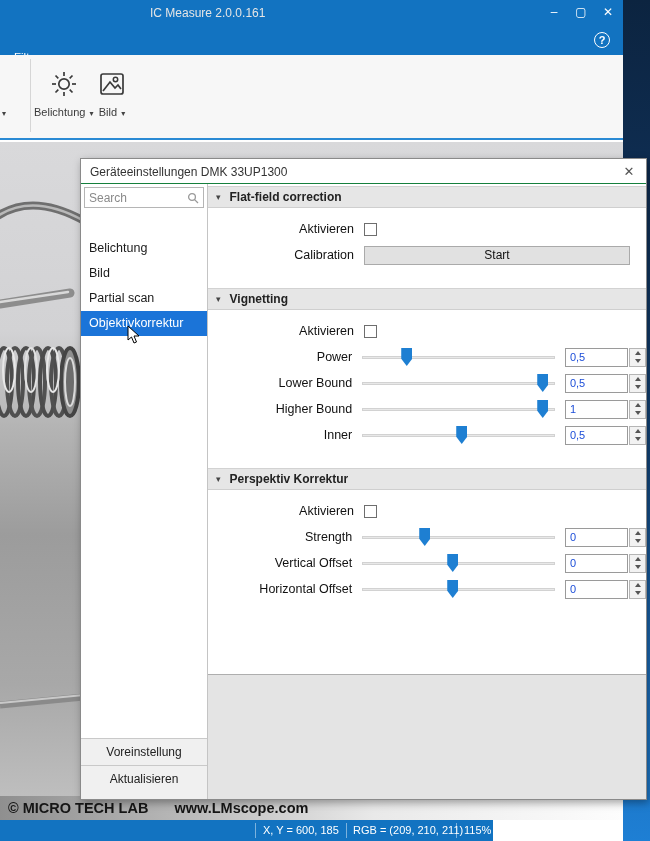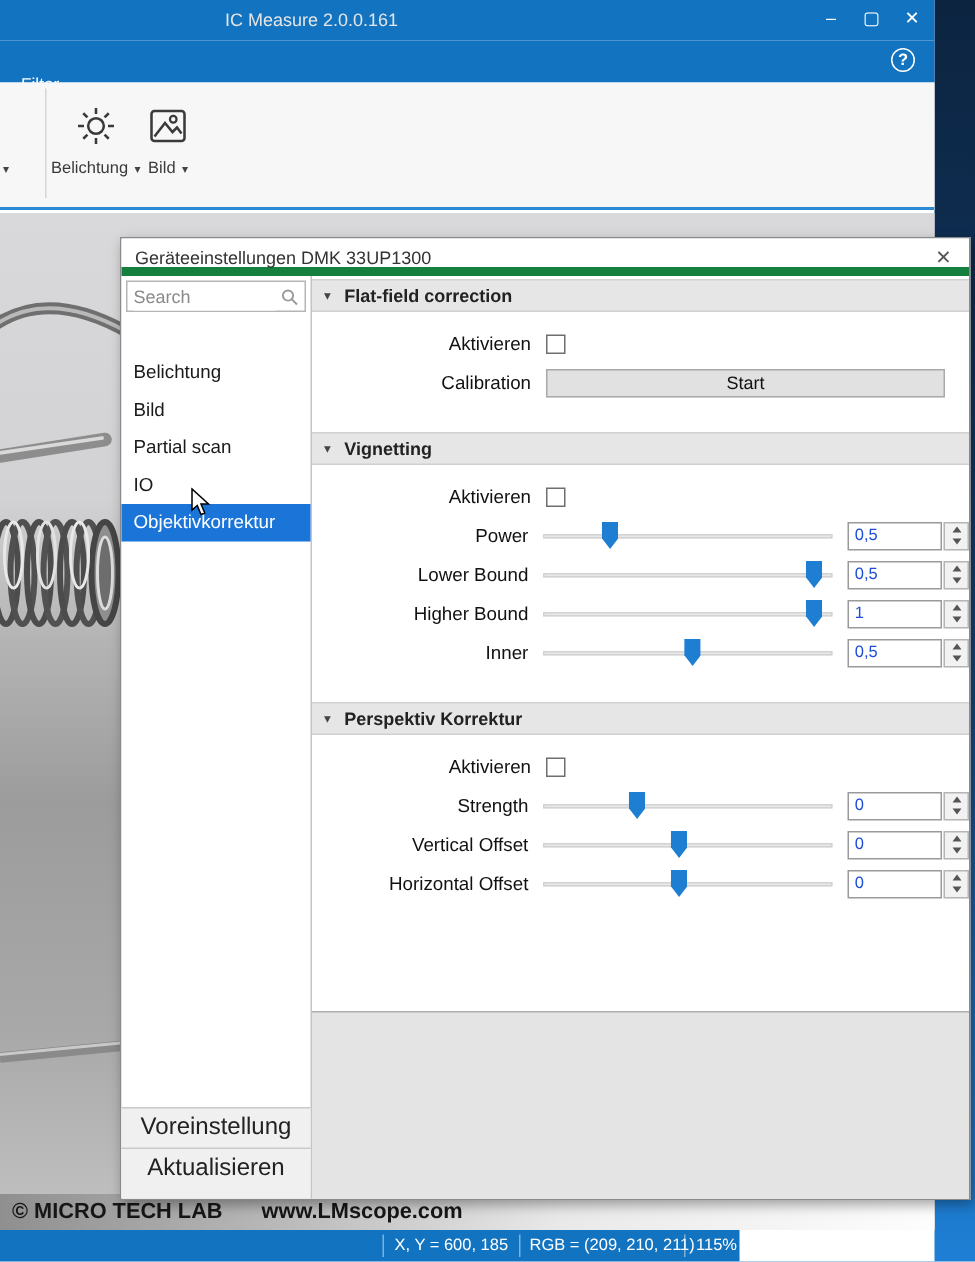--- a/index.html
+++ b/index.html
@@ -42,36 +42,36 @@
   .statusbar { position:absolute; left:0; bottom:0; width:493px; height:21px; background:#1273c1; color:#fff; font-size:11px; }
   .sb-sep { position:absolute; top:3px; bottom:3px; width:1px; background:rgba(255,255,255,.45); }
   .sb-text { position:absolute; top:4px; white-space:nowrap; }
   .zoom-glyph { position:absolute; top:3px; color:#fff; font-size:13px; font-weight:bold; }
   .zoom-track { position:absolute; left:516px; top:10px; width:72px; height:2px; background:rgba(255,255,255,.5); }
   .zoom-thumb { position:absolute; left:28px; top:-4px; width:3px; height:10px; background:#fff; }
 
   
   .dialog { position:absolute; left:80px; top:158px; width:567px; height:642px; background:#fff;
     border:1px solid #8a8a8a; box-shadow:2px 3px 8px rgba(0,0,0,.35); }
-  .dlg-title { position:absolute; left:0; top:0; right:0; height:25px; border-bottom:6px solid #15803d; background:#fff; }
+  .dlg-title { position:absolute; left:0; top:0; right:0; height:25px; border-bottom:1px solid #15803d; background:#fff; }
   .dlg-title-text { position:absolute; left:9px; top:6px; font-size:12px; color:#333; }
   .dlg-close { position:absolute; right:8px; top:4px; width:18px; height:18px; text-align:center;
     line-height:18px; font-size:13px; color:#555; }
 
   .left-panel { position:absolute; left:0; top:25px; width:127px; bottom:0; background:#fff; border-right:1px solid #c4c4c4; }
   .search-box { position:absolute; left:3px; top:3px; right:3px; height:21px; border:1px solid #b5b5b5; background:#fff; }
   .search-input { position:absolute; left:4px; top:0; width:95px; height:19px; border:none; outline:none;
     font-size:12px; color:#333; font-family:inherit; }
   .search-input::placeholder { color:#8a8a8a; }
   .search-icon { position:absolute; right:4px; top:4px; width:12px; height:12px; }
   .nav { position:absolute; left:0; top:52px; right:0; }
   .nav-item { height:25px; line-height:25px; padding-left:8px; font-size:12.5px; color:#1a1a1a; }
   .nav-item.sel { background:#1b74d8; color:#fff; }
   .panel-btn { position:absolute; left:0; right:0; height:34px; background:#f0f0f0; border-top:1px solid #c9c9c9;
-    text-align:center; line-height:26px; font-size:16px; color:#222; }
+    text-align:center; line-height:26px; font-size:12px; color:#222; }
 
   .right-panel { position:absolute; left:127px; top:25px; right:0; bottom:0; background:#fff; overflow:hidden; }
   .bottom-gray { position:absolute; left:0; right:0; top:490px; bottom:0; background:#e4e4e4; border-top:1px solid #aeaeae; }
   .sections { position:relative; padding-top:2px; }
   .sec-header { height:22px; background:#e6e6e6; border-top:1px solid #d2d2d2; border-bottom:1px solid #cfcfcf;
     display:flex; align-items:center; font-size:12px; font-weight:bold; color:#222; }
   .sec-arrow { font-size:9px; color:#444; margin:0 9px 0 8px; }
   .sec-body { padding:8px 0 20px 0; }
   .row { height:26px; display:flex; align-items:center; }
   .row-label { width:156px; text-align:right; padding-right:10px; font-size:12.5px; color:#111; white-space:nowrap; }
@@ -218,21 +218,20 @@
       <input class="search-input" placeholder="Search" style="">
       <svg class="search-icon" viewBox="0 0 12 12">
         <circle cx="5" cy="5" r="3.4" fill="none" stroke="#9a9a9a" stroke-width="1.3"></circle>
         <line x1="7.6" y1="7.6" x2="11" y2="11" stroke="#9a9a9a" stroke-width="1.3"></line>
       </svg>
     </div>
     <div class="nav">
         <div class="nav-item">Belichtung</div>
         <div class="nav-item">Bild</div>
         <div class="nav-item">Partial scan</div>
-        <div class="nav-item">IO</div>
         <div class="nav-item sel">Objektivkorrektur</div>
       </div>
     <div class="panel-btn" style="bottom:27px">Voreinstellung</div>
     <div class="panel-btn" style="bottom:0">Aktualisieren</div>
   </div>
 
   <div class="right-panel">
     <div class="bottom-gray"></div>
     <div class="sections">
         <div class="sec-header">

